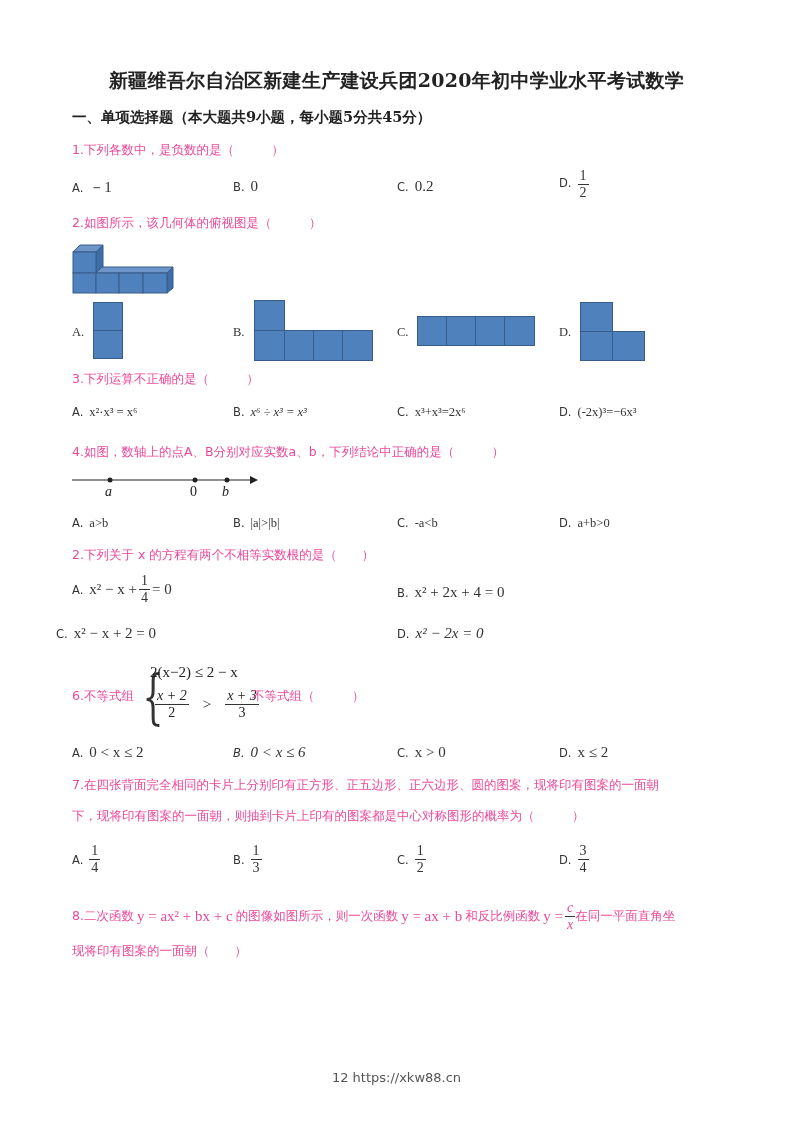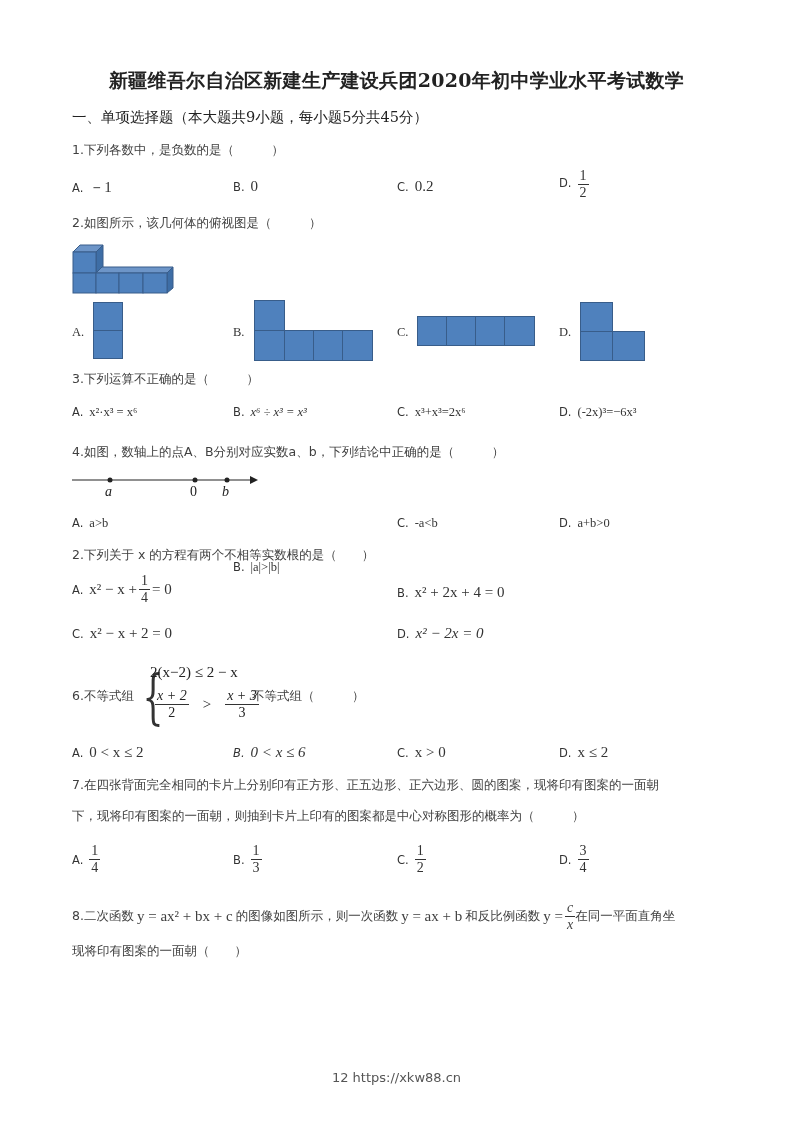--- a/index.html
+++ b/index.html
@@ -1,21 +1,21 @@
 <!DOCTYPE html>
 <html><head>
 <meta charset="utf-8">
 <style>
   html, body { margin:0; padding:0; background:#ffffff; }
   body { width:793px; height:1122px; position:relative; overflow:hidden;
          font-family:"DejaVu Serif", "Liberation Serif", serif; color:#222; }
   .abs { position:absolute; white-space:nowrap; }
   .title { left:0; width:793px; text-align:center; top:68px; font-size:19px; font-weight:bold; letter-spacing:0.3px; }
-  .section { left:72px; top:108px; font-size:14.5px; font-weight:normal; }
-  .q { font-size:12.5px; font-family:"DejaVu Sans", "Liberation Sans", sans-serif; color:#404040; }
+  .section { left:72px; top:108px; font-size:14.5px; font-weight:bold; }
+  .q { font-size:12.5px; font-family:"DejaVu Sans", "Liberation Sans", sans-serif; color:#ec4899; }
   .opt { font-size:12.5px; font-family:"Liberation Serif", serif; color:#333; }
   .opt .lbl { font-family:"DejaVu Sans", "Liberation Sans", sans-serif; font-size:11.5px; margin-right:6px; }
   .math { font-family:"Liberation Serif", "DejaVu Serif", serif; font-size:15px; }
   .it { font-style:italic; }
   .frac { display:inline-flex; flex-direction:column; align-items:center; vertical-align:middle; font-family:"Liberation Serif", serif; font-size:14px; line-height:16px; }
   .frac .num { border-bottom:1px solid #333; padding:0 2px; }
   .cube { position:absolute; background:#4f81bd; border:1.5px solid #385d8a; box-sizing:border-box; }
   .footer { left:0; width:793px; text-align:center; top:1070px; font-size:13px; color:#555; font-family:"DejaVu Sans", sans-serif; }
   .brace { font-size:60px; font-family:"DejaVu Serif", serif; font-weight:100; line-height:60px; color:#333; transform:scaleX(0.55); }
 </style>
@@ -85,36 +85,36 @@
     <polygon points="178,3 186,7 178,11" fill="#222"></polygon>
     <circle cx="38" cy="7" r="2.5" fill="#222"></circle>
     <circle cx="123" cy="7" r="2.5" fill="#222"></circle>
     <circle cx="155" cy="7" r="2.5" fill="#222"></circle>
   </svg>
 </div>
 <div class="abs math it" style="left:105px;top:484px;font-size:14px;">a</div>
 <div class="abs math" style="left:190px;top:484px;font-size:14px;">0</div>
 <div class="abs math it" style="left:222px;top:484px;font-size:14px;">b</div>
 <div class="abs opt" style="left:72px;top:516px;"><span class="lbl">A.</span><span>a&gt;b</span></div>
-<div class="abs opt" style="left:233px;top:516px;margin-top:44px;"><span class="lbl">B.</span><span>|a|&gt;|b|</span></div>
+<div class="abs opt" style="left:233px;top:516px;"><span class="lbl">B.</span><span>|a|&gt;|b|</span></div>
 <div class="abs opt" style="left:397px;top:516px;"><span class="lbl">C.</span><span>-a&lt;b</span></div>
 <div class="abs opt" style="left:559px;top:516px;"><span class="lbl">D.</span><span>a+b&gt;0</span></div>
 
 <div class="abs q" style="left:72px;top:547px;">2.下列关于 x 的方程有两个不相等实数根的是（　　）</div>
 <div class="abs opt" style="left:72px;top:573px;display:flex;align-items:center;">
   <span class="lbl">A.</span>
   <span class="math" style="margin-right:2px;">x² − x +</span>
   <span class="frac">
       <span class="num">1</span>
       <span>4</span>
     </span>
   <span class="math" style="margin-left:2px;">= 0</span>
 </div>
 <div class="abs opt" style="left:397px;top:584px;"><span class="lbl">B.</span><span class="math">x² + 2x + 4 = 0</span></div>
-<div class="abs opt" style="left:72px;top:625px;"><span class="lbl">C.</span><span class="math">x² − x + 2 = 0</span></div>
+<div class="abs opt" style="left:56px;top:625px;"><span class="lbl">C.</span><span class="math">x² − x + 2 = 0</span></div>
 <div class="abs opt" style="left:397px;top:625px;text-align:right;"><span class="lbl">D.</span><span class="math it">x² − 2x = 0</span></div>
 
 <div class="abs q" style="left:72px;top:688px;">6.不等式组</div>
 <div class="abs brace" style="left:134px;top:666px;">{</div>
 <div class="abs math" style="left:150px;top:664px;">2(x−2) ≤ 2 − x</div>
 <div class="abs" style="left:155px;top:688px;display:flex;align-items:center;gap:11px;">
   <span class="frac it">
       <span class="num">x + 2</span>
       <span style="font-style:normal">2</span>
     </span>

